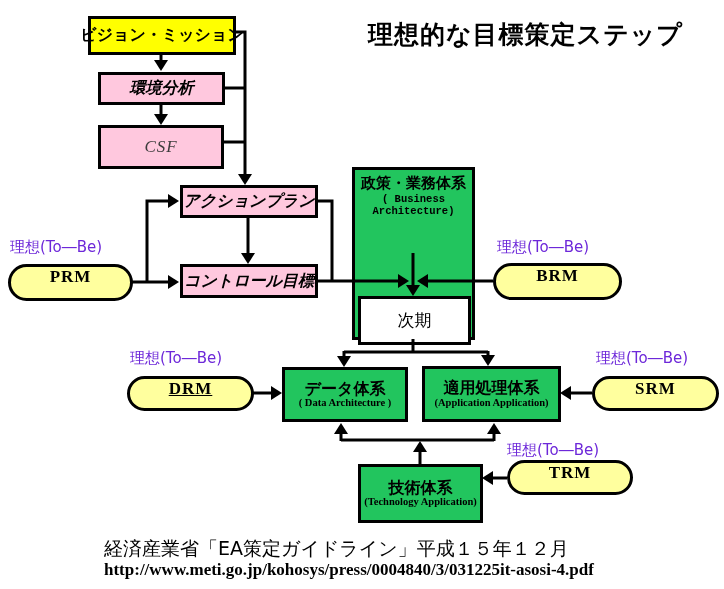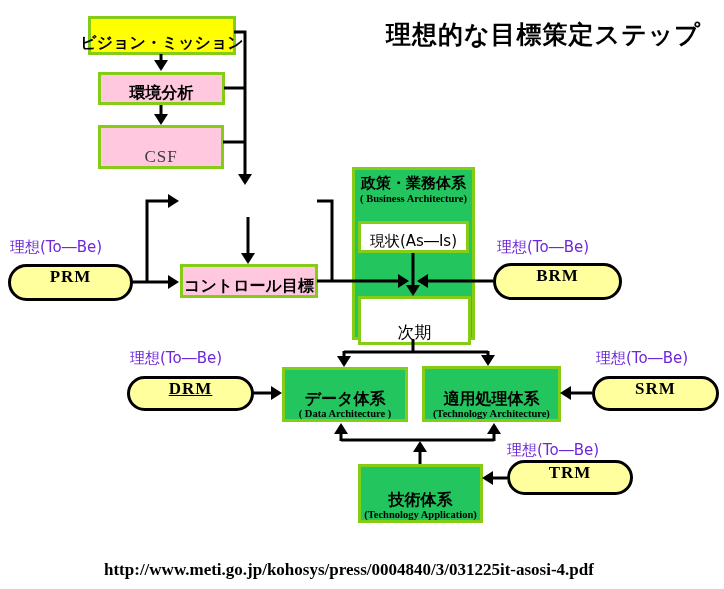--- a/index.html
+++ b/index.html
@@ -1,35 +1,35 @@
 <!DOCTYPE html>
 <html><head>
 <meta charset="utf-8">
 <style>
   html,body{margin:0;padding:0;background:#fff;}
   .canvas{position:relative;width:724px;height:589px;background:#ffffff;
           font-family:"DejaVu Sans","Liberation Sans",sans-serif;overflow:hidden;}
   .abs{position:absolute;box-sizing:border-box;}
-  .page-title{left:386px;top:18px;font-size:25px;font-weight:bold;color:#000;letter-spacing:1px;white-space:nowrap;}
-  .box{position:absolute;box-sizing:border-box;border:3px solid #84cc16;display:flex;flex-direction:column;
-       align-items:center;justify-content:flex-end;text-align:center;line-height:1.05;z-index:2;}
+  .page-title{left:368px;top:18px;font-size:25px;font-weight:bold;color:#000;letter-spacing:1px;white-space:nowrap;}
+  .box{position:absolute;box-sizing:border-box;border:3px solid #000000;display:flex;flex-direction:column;
+       align-items:center;justify-content:center;text-align:center;line-height:1.05;z-index:2;}
   .lbl-main{font-weight:bold;font-size:16px;color:#000;white-space:nowrap;}
   .lbl-sub{font-family:"Liberation Serif","DejaVu Serif",serif;font-weight:bold;font-size:10.5px;color:#000;white-space:nowrap;}
   .yellow{background:#ffff00;}
-  .pink{background:#ffc8de;}
+  .pink{background:#ffc8de;font-style:italic;}
   .mint{background:#22c55e;}
   .whitebox{background:#ffffff;}
   .csf-text{font-family:"Liberation Serif","DejaVu Serif",serif;font-size:17px;color:#3c3c3c;letter-spacing:1px;}
   .stadium{position:absolute;box-sizing:border-box;border:3px solid #000;border-radius:19px;background:#ffff9e;
            display:flex;align-items:flex-start;justify-content:center;z-index:2;}
   .stadium span{font-family:"Liberation Serif","DejaVu Serif",serif;font-weight:bold;font-size:17px;color:#000;letter-spacing:1px;}
   .ideal{position:absolute;font-size:15px;color:#6d28d9;white-space:nowrap;z-index:2;}
   .biz-inner-title{position:absolute;left:352px;top:174px;width:123px;text-align:center;z-index:3;}
   .biz-inner-title .t1{font-weight:bold;font-size:15px;display:block;}
-  .biz-inner-title .t2{font-family:Liberation Serif, serif;font-weight:bold;font-size:10.5px;display:block;}
+  .biz-inner-title .t2{font-family:Liberation Mono, monospace;font-weight:bold;font-size:10.5px;display:block;}
   .plain-jp{font-size:15px;color:#000;white-space:nowrap;}
   .footer1{left:104px;top:536px;font-size:19px;color:#000;white-space:nowrap;}
   .footer2{left:104px;top:560px;font-family:"Liberation Serif","DejaVu Serif",serif;font-weight:bold;
            font-size:17px;color:#000000;white-space:nowrap;}
   svg.connectors{position:absolute;left:0;top:0;z-index:4;pointer-events:none;}
   svg.connectors line, svg.connectors polyline{stroke:#000;stroke-width:3;fill:none;}
   svg.connectors polygon{fill:#000;stroke:none;}
 </style>
 </head>
 <body>
@@ -40,43 +40,43 @@
 
   <div class="box yellow" style="left:88px;top:16px;width:148px;height:39px;">
     <span class="lbl-main">ビジョン・ミッション</span>
   </div>
   <div class="box pink" style="left:98px;top:72px;width:127px;height:33px;">
     <span class="lbl-main">環境分析</span>
   </div>
   <div class="box pink" style="left:98px;top:125px;width:126px;height:44px;">
     <span class="csf-text">CSF</span>
   </div>
+  <div class="box pink" style="left:180px;top:185px;width:138px;height:33px;">
+    <span class="lbl-main">アクションプラン</span>
+  </div>
   <div class="box pink" style="left:180px;top:264px;width:138px;height:34px;">
     <span class="lbl-main">コントロール目標</span>
   </div>
 
   <div class="box mint" style="left:352px;top:167px;width:123px;height:173px;"></div>
   <div class="biz-inner-title">
     <span class="t1">政策・業務体系</span>
     <span class="t2">( Business Architecture)</span>
-  </div>
-  <div class="box whitebox" style="left:358px;top:221px;width:111px;height:32px;z-index:3;">
-    <span class="plain-jp">現状(As―Is)</span>
   </div>
   <div class="box whitebox" style="left:358px;top:296px;width:113px;height:49px;z-index:3;">
     <span class="plain-jp" style="font-size:17px;">次期</span>
   </div>
 
   <div class="box mint" style="left:282px;top:367px;width:126px;height:55px;">
     <span class="lbl-main">データ体系</span>
     <span class="lbl-sub">( Data Architecture )</span>
   </div>
   <div class="box mint" style="left:422px;top:366px;width:139px;height:56px;">
     <span class="lbl-main">適用処理体系</span>
-    <span class="lbl-sub">(Technology Architecture)</span>
+    <span class="lbl-sub">(Application Application)</span>
   </div>
   <div class="box mint" style="left:358px;top:464px;width:125px;height:59px;">
     <span class="lbl-main">技術体系</span>
     <span class="lbl-sub">(Technology Application)</span>
   </div>
 
   <div class="ideal" style="left:10px;top:238px;">理想(To―Be)</div>
   <div class="stadium" style="left:8px;top:264px;width:125px;height:37px;">
     <span>PRM</span>
   </div>
@@ -94,20 +94,21 @@
   <div class="ideal" style="left:596px;top:349px;">理想(To―Be)</div>
   <div class="stadium" style="left:592px;top:376px;width:127px;height:35px;">
     <span>SRM</span>
   </div>
 
   <div class="ideal" style="left:507px;top:441px;">理想(To―Be)</div>
   <div class="stadium" style="left:507px;top:460px;width:126px;height:35px;">
     <span>TRM</span>
   </div>
 
+  <div class="abs footer1">経済産業省「EA策定ガイドライン」平成１５年１２月</div>
   <div class="abs footer2">http://www.meti.go.jp/kohosys/press/0004840/3/031225it-asosi-4.pdf</div>
 
   <svg class="connectors" width="724" height="589" viewBox="0 0 724 589">
 
     <line x1="161" y1="54" x2="161" y2="63"></line>
       <polygon points="154,60 168,60 161,71"></polygon>
 
     <line x1="161" y1="105" x2="161" y2="117"></line>
       <polygon points="154,114 168,114 161,125"></polygon>
 

